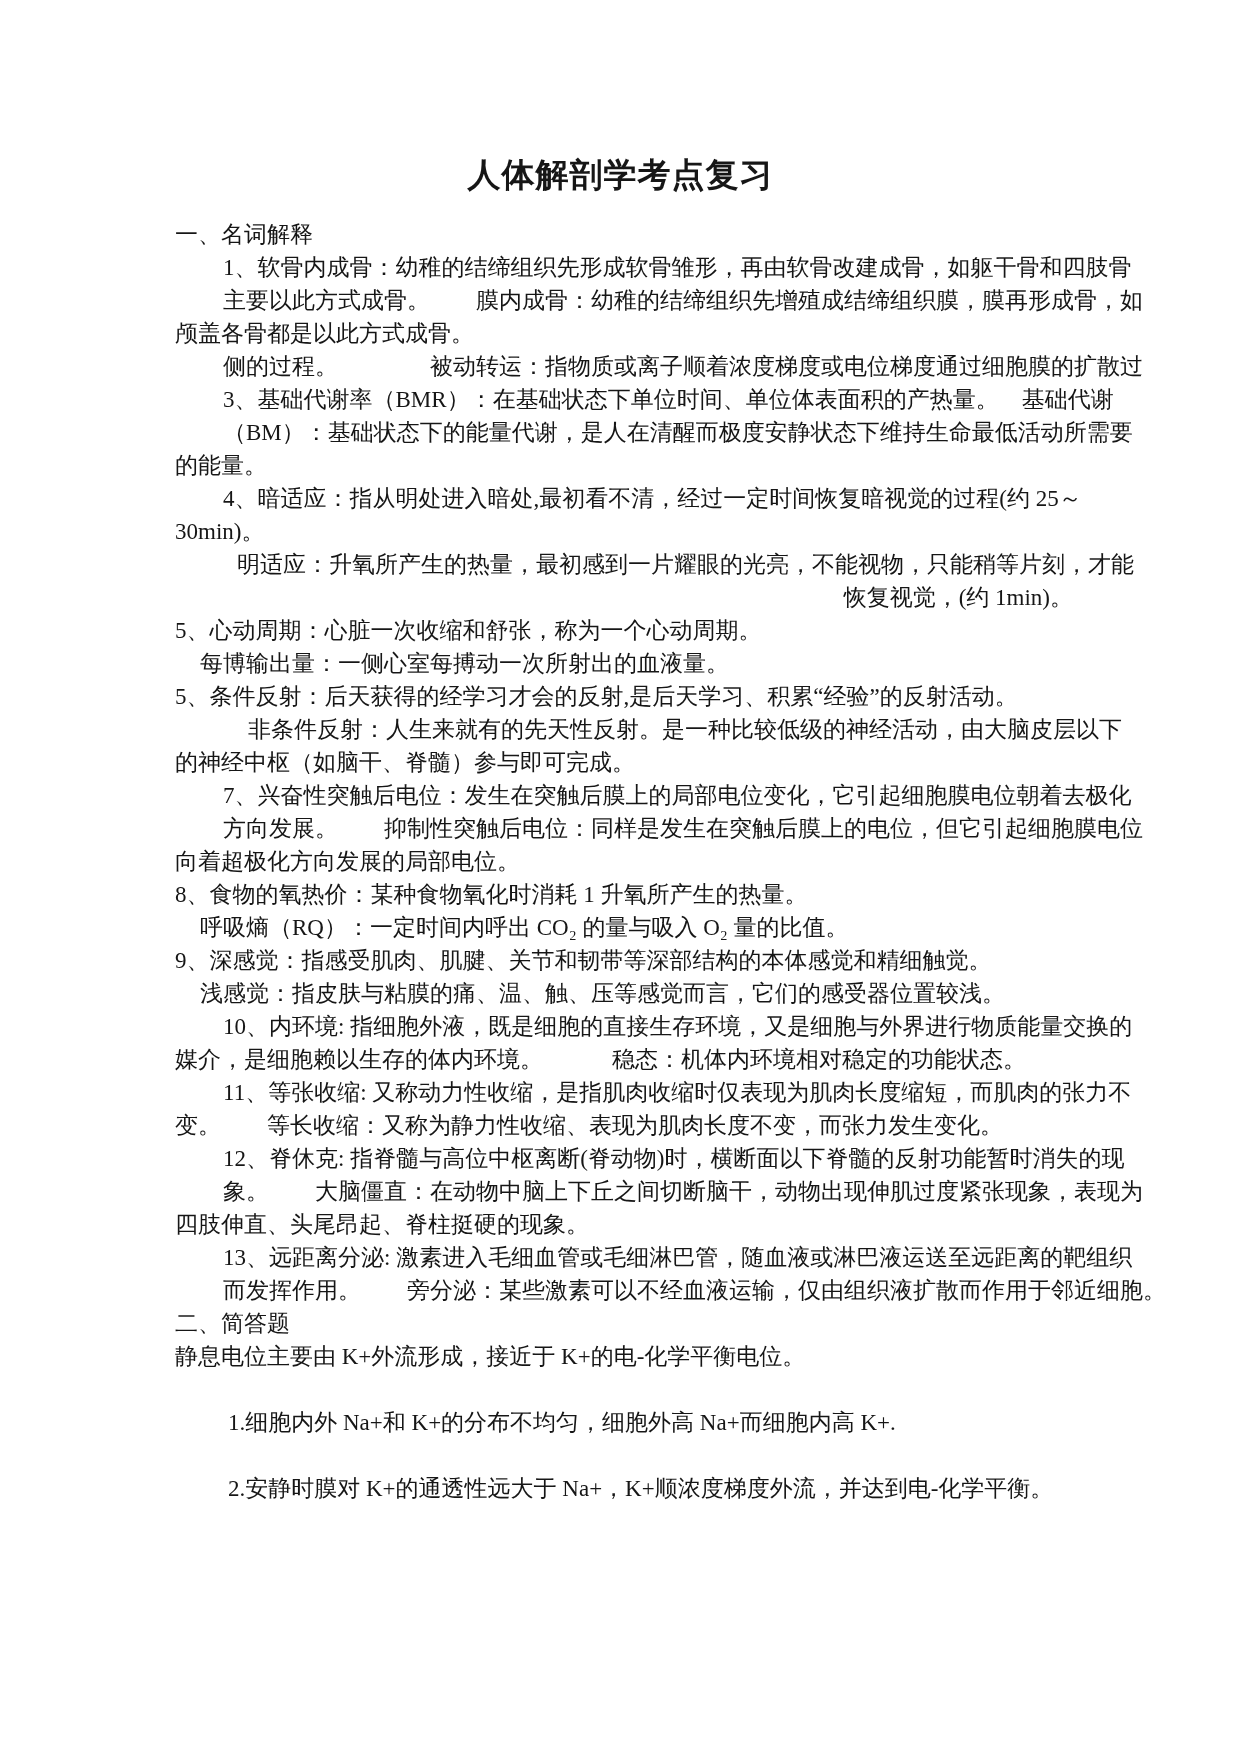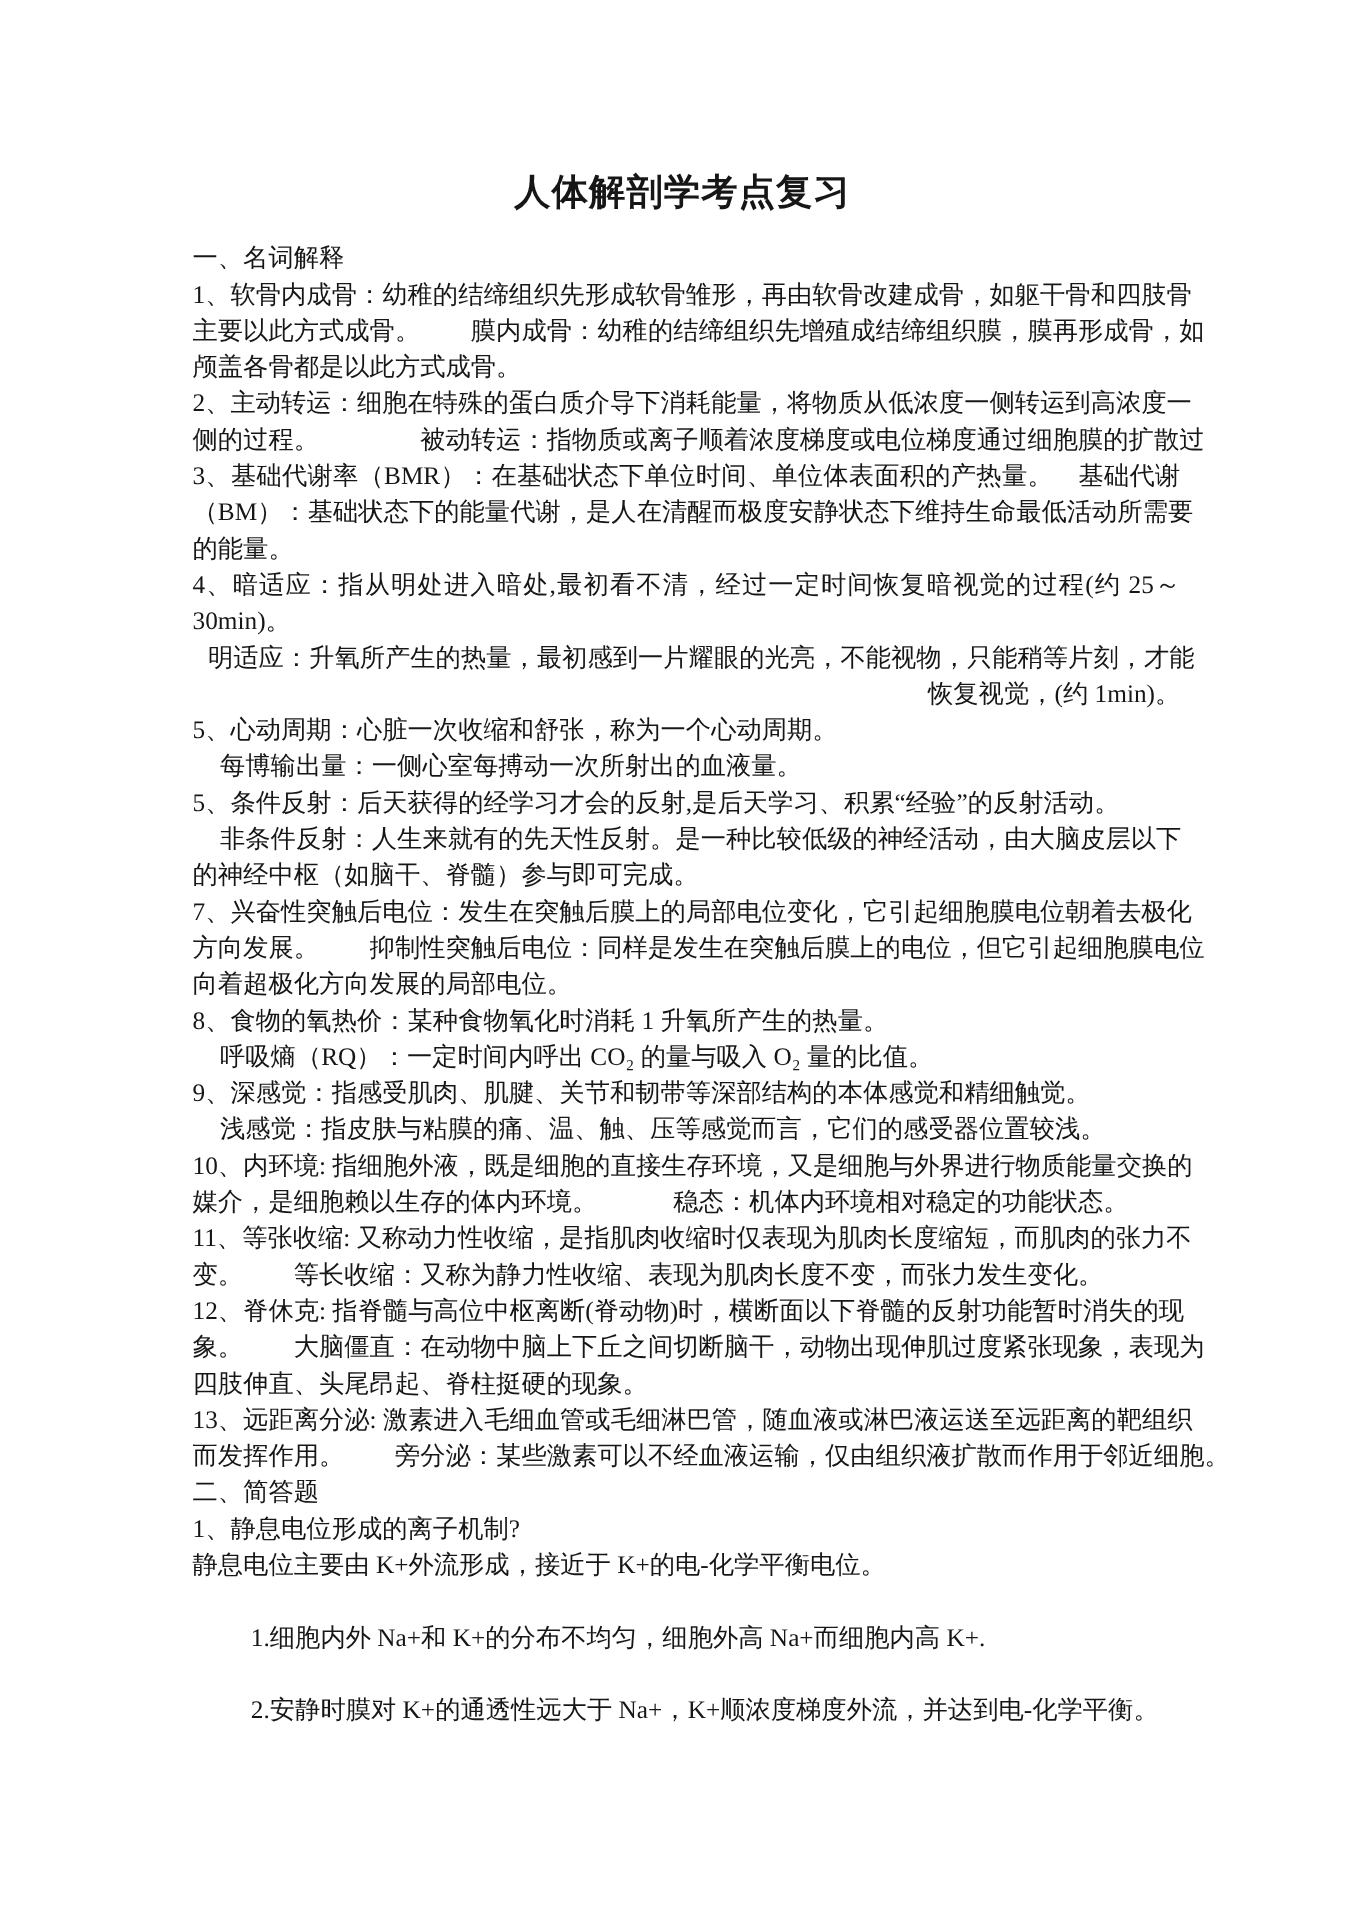--- a/index.html
+++ b/index.html
@@ -33,33 +33,33 @@
     font-size: 23px;
     line-height: 33px;
     min-height: 33px;
     white-space: pre;
     text-align: left;
   }
   .line.j {
     text-align: justify;
     text-align-last: justify;
     text-justify: inter-character;
+    margin-left: 48px;
   }
 </style>
 </head>
 <body>
 
 <div class="page">
   <h1 class="doc-title">人体解剖学考点复习</h1>
   <div class="doc-body" id="doc-body">
       <div class="line">一、名词解释</div>
       <div class="line j">1、软骨内成骨：幼稚的结缔组织先形成软骨雏形，再由软骨改建成骨，如躯干骨和四肢骨</div>
       <div class="line j">主要以此方式成骨。　　膜内成骨：幼稚的结缔组织先增殖成结缔组织膜，膜再形成骨，如</div>
       <div class="line">颅盖各骨都是以此方式成骨。</div>
-      <div class="line j">2、主动转运：细胞在特殊的蛋白质介导下消耗能量，将物质从低浓度一侧转运到高浓度一</div>
       <div class="line j">侧的过程。　　　　被动转运：指物质或离子顺着浓度梯度或电位梯度通过细胞膜的扩散过</div>
       <div class="line j">3、基础代谢率（BMR）：在基础状态下单位时间、单位体表面积的产热量。　基础代谢</div>
       <div class="line j">（BM）：基础状态下的能量代谢，是人在清醒而极度安静状态下维持生命最低活动所需要</div>
       <div class="line">的能量。</div>
       <div class="line j">4、暗适应：指从明处进入暗处,最初看不清，经过一定时间恢复暗视觉的过程(约 25～</div>
       <div class="line">30min)。</div>
       <div class="line j" style="padding-left: 14px;">明适应：升氧所产生的热量，最初感到一片耀眼的光亮，不能视物，只能稍等片刻，才能</div>
       <div class="line" style="padding-left: 8px; text-align: right;">恢复视觉，(约 1min)。</div>
       <div class="line">5、心动周期：心脏一次收缩和舒张，称为一个心动周期。</div>
       <div class="line" style="padding-left: 25px;">每博输出量：一侧心室每搏动一次所射出的血液量。</div>
@@ -76,20 +76,19 @@
       <div class="line j">10、内环境: 指细胞外液，既是细胞的直接生存环境，又是细胞与外界进行物质能量交换的</div>
       <div class="line">媒介，是细胞赖以生存的体内环境。　　　稳态：机体内环境相对稳定的功能状态。</div>
       <div class="line j">11、等张收缩: 又称动力性收缩，是指肌肉收缩时仅表现为肌肉长度缩短，而肌肉的张力不</div>
       <div class="line">变。　　等长收缩：又称为静力性收缩、表现为肌肉长度不变，而张力发生变化。</div>
       <div class="line j">12、脊休克: 指脊髓与高位中枢离断(脊动物)时，横断面以下脊髓的反射功能暂时消失的现</div>
       <div class="line j">象。　　大脑僵直：在动物中脑上下丘之间切断脑干，动物出现伸肌过度紧张现象，表现为</div>
       <div class="line">四肢伸直、头尾昂起、脊柱挺硬的现象。</div>
       <div class="line j">13、远距离分泌: 激素进入毛细血管或毛细淋巴管，随血液或淋巴液运送至远距离的靶组织</div>
       <div class="line j">而发挥作用。　　旁分泌：某些激素可以不经血液运输，仅由组织液扩散而作用于邻近细胞。</div>
       <div class="line">二、简答题</div>
-      <div class="line">1、静息电位形成的离子机制?</div>
       <div class="line">静息电位主要由 K+外流形成，接近于 K+的电-化学平衡电位。</div>
       <div class="line"></div>
       <div class="line" style="padding-left: 53px;">1.细胞内外 Na+和 K+的分布不均匀，细胞外高 Na+而细胞内高 K+.</div>
       <div class="line"></div>
       <div class="line" style="padding-left: 53px;">2.安静时膜对 K+的通透性远大于 Na+，K+顺浓度梯度外流，并达到电-化学平衡。</div>
     </div>
 </div>
 
 </body></html>

